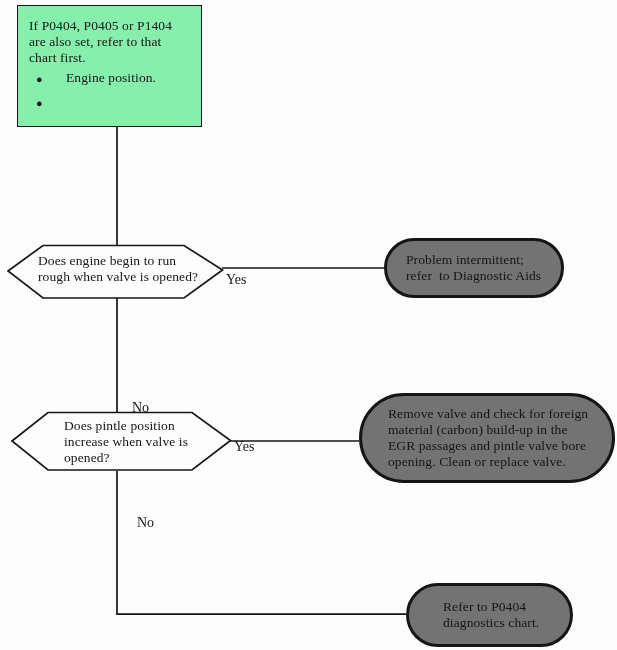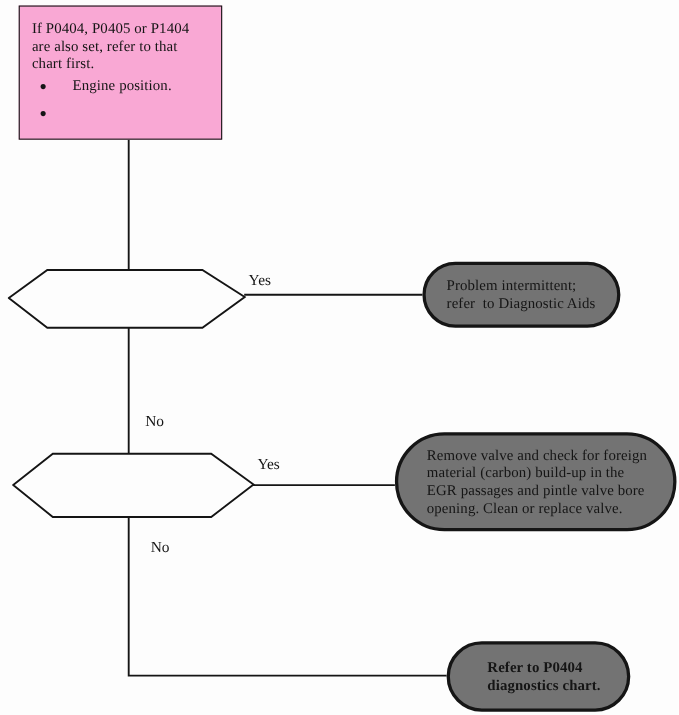--- a/index.html
+++ b/index.html
@@ -19,30 +19,31 @@
     white-space: pre;
     font-size: 13.5px;
     line-height: 16px;
     letter-spacing: 0.1px;
   }
   .edge-label {
     position: absolute;
     font-size: 14px;
     line-height: 15px;
     white-space: pre;
+    margin-top: 24px;
   }
 
   
   .note-box {
     position: absolute;
     left: 17px; top: 5px;
     width: 185px; height: 122px;
     border: 1.8px solid #151515;
     box-sizing: border-box;
-    background: #f9a8d4;
+    background: #86efac;
   }
   .note-box .para { position: absolute; left: 11px; top: 12px; }
   .bullet-row { display: flex; }
   .bullet-list { position: absolute; left: 18px; top: 64px; display: flex; flex-direction: column; row-gap: 7px; }
   .bullet-dot { width: 30px; font-size: 11px; line-height: 16px; padding-top: 1px; }
 
   
   .hex-text { position: absolute; }
 
   
@@ -79,41 +80,46 @@
       </div>
       <div class="bullet-row">
         <span class="bullet-dot">●</span>
       </div>
     </div>
   </div>
 
   <svg class="layer" style="left:7px; top:244px;" width="217" height="56" viewBox="0 0 217 56">
     <polygon points="1,27 36,1.5 177,1.5 215.5,26 177,54 36,54" fill="#fdfdfd" stroke="#151515" stroke-width="1.7"></polygon>
   </svg>
+  <div class="hex-text lines" style="left:38px; top:253px;">Does engine begin to run
+rough when valve is opened?</div>
 
   <div class="edge-label" style="left:226px; top:248px;">Yes</div>
   <div class="edge-label" style="left:132px; top:376px;">No</div>
 
   <div class="stadium" style="left:384px; top:238px; width:180px; height:60px; border-radius:30px; padding-left:19px;">
     <div class="lines">Problem intermittent;
 refer  to Diagnostic Aids</div>
   </div>
 
   <svg class="layer" style="left:11px; top:411px;" width="221" height="61" viewBox="0 0 221 61">
     <polygon points="1,30 37,1.5 181,1.5 219.5,29.5 181,59 37,59" fill="#fdfdfd" stroke="#151515" stroke-width="1.7"></polygon>
   </svg>
+  <div class="hex-text lines" style="left:64px; top:418px;">Does pintle position
+increase when valve is
+opened?</div>
 
   <div class="edge-label" style="left:234px; top:415px;">Yes</div>
   <div class="edge-label" style="left:137px; top:491px;">No</div>
 
   <div class="stadium" style="left:359px; top:393px; width:256px; height:90px; border-radius:45px; padding-left:26px;">
     <div class="lines">Remove valve and check for foreign
 material (carbon) build-up in the
 EGR passages and pintle valve bore
 opening. Clean or replace valve.</div>
   </div>
 
-  <div class="stadium" style="left:406px; top:583px; width:167px; height:64px; border-radius:32px; padding-left:34px;font-weight:bold;">
+  <div class="stadium" style="left:406px; top:583px; width:167px; height:64px; border-radius:32px; padding-left:34px;">
     <div class="lines">Refer to P0404
 diagnostics chart.</div>
   </div>
 
 </div>
 
 </body></html>

